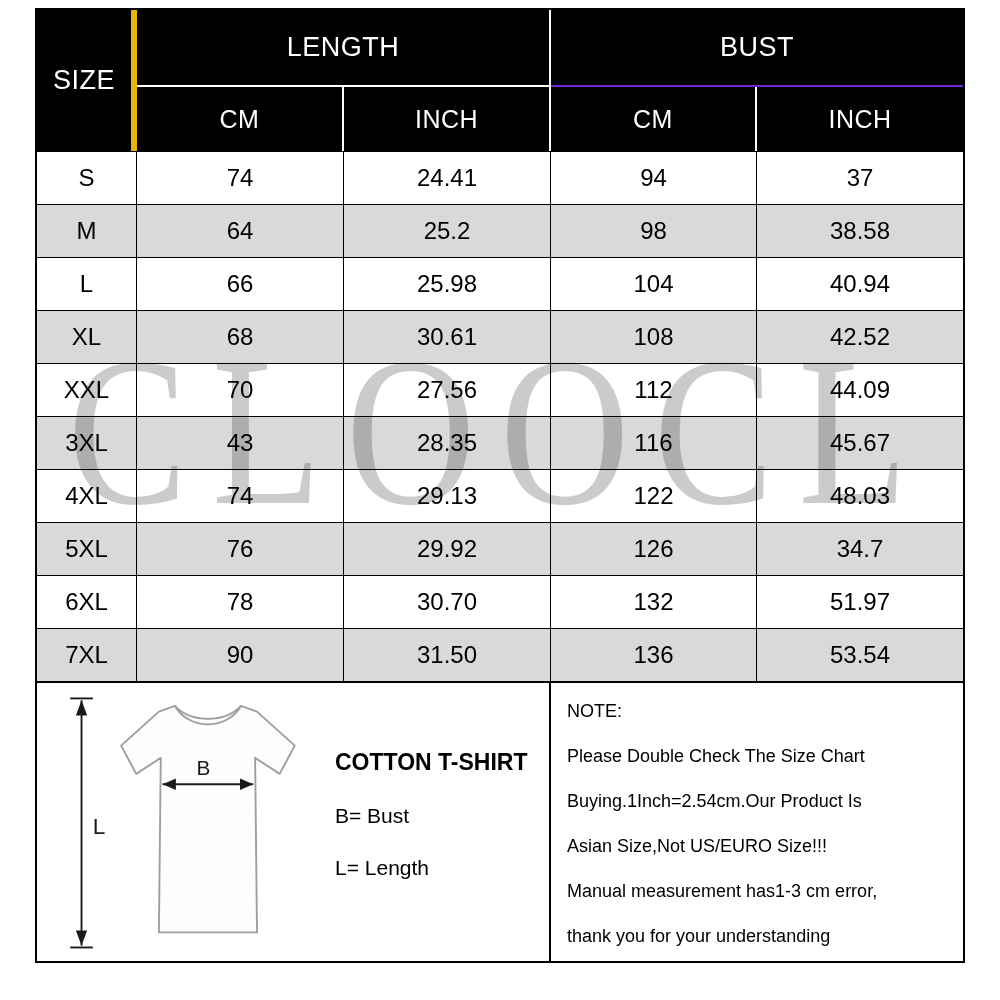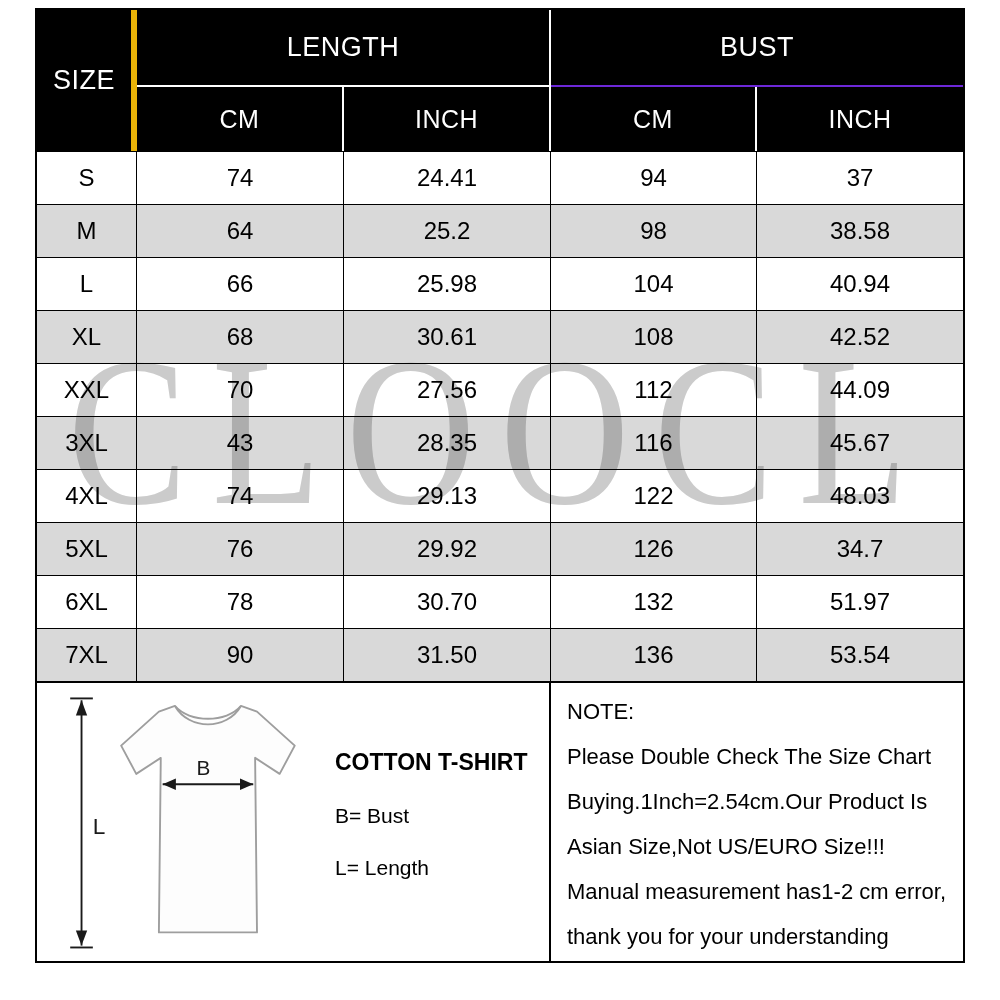--- a/index.html
+++ b/index.html
@@ -43,21 +43,21 @@
     grid-column: 1 / 4; grid-row: 13;
     border-top: 2px solid #000; border-right: 2px solid #000;
     display: flex; align-items: center; justify-content: flex-start;
     padding-left: 20px; background: #fff;
   }
   .b-right {
     grid-column: 4 / 6; grid-row: 13;
     border-top: 2px solid #000;
     display: block; padding: 6px 8px 0 16px; background: #fff;
   }
-  .note-line { font-size: 22px; line-height: 45px; white-space: nowrap; }
+  .note-line { font-size: 18px; line-height: 45px; white-space: nowrap; }
   .legend { margin-left: 28px; }
   .legend-title { font-weight: bold; font-size: 23px; margin-bottom: 28px; }
   .legend-item { font-size: 21px; margin-bottom: 28px; }
   .legend-item:last-child { margin-bottom: 16px; }
   
   .watermark {
     position: absolute; top: 300px; left: 0; width: 100%;
     text-align: center;
     font-family: "Liberation Serif", serif;
     font-size: 160px; font-weight: 400;
@@ -180,17 +180,17 @@
         <div class="legend-item">B= Bust</div>
         <div class="legend-item">L= Length</div>
       </div>
     </div>
 
     <div class="b-right">
       <div class="note-line">NOTE:</div>
       <div class="note-line">Please Double Check The Size Chart</div>
       <div class="note-line">Buying.1Inch=2.54cm.Our Product Is</div>
       <div class="note-line">Asian Size,Not US/EURO Size!!!</div>
-      <div class="note-line">Manual measurement has1-2 cm error,</div>
+      <div class="note-line">Manual measurement has1-3 cm error,</div>
       <div class="note-line">thank you for your understanding</div>
     </div>
   </div>
 </div>
 
 </body></html>

